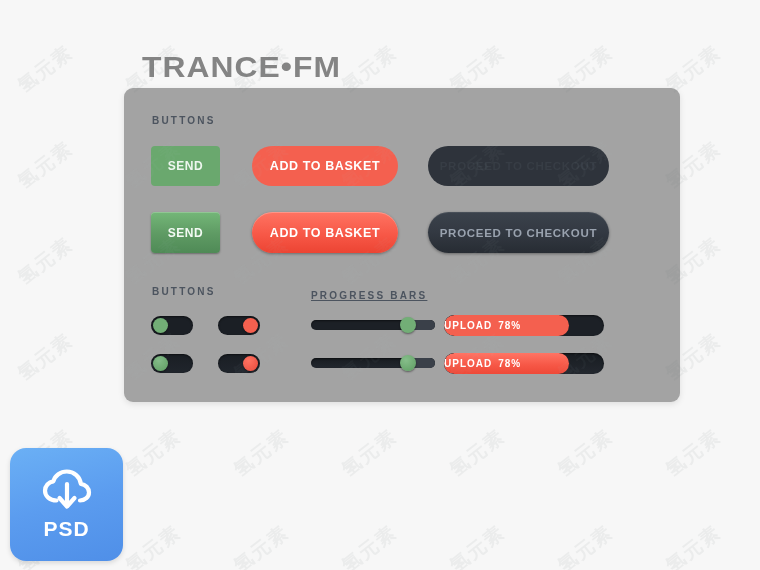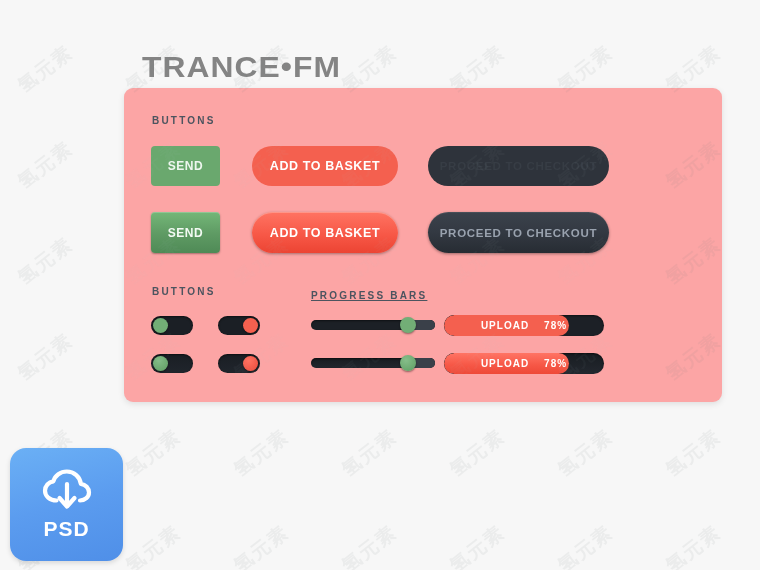--- a/index.html
+++ b/index.html
@@ -48,23 +48,23 @@
     transform: scaleX(1.06);
     transform-origin: left center;
     white-space: nowrap;
   }
 
   
   #panel {
     position: absolute;
     left: 124px;
     top: 88px;
-    width: 598px;
+    width: 556px;
     height: 314px;
-    background: #fca5a5;
+    background: #a3a3a3;
     border-radius: 9px;
     box-shadow: 0 2px 6px rgba(0,0,0,0.10);
     overflow: hidden;
   }
 
   .section-label {
     position: absolute;
     font-size: 10px;
     font-weight: 700;
     color: #4c545f;
@@ -243,28 +243,28 @@
   .upload.grad .fill {
     background: linear-gradient(180deg,#ff7464 0%,#f65746 58%,#ee4938 100%);
   }
   .upload.grad { background: linear-gradient(180deg,#181c21 0%,#23282f 100%); }
   .upload .ulabel {
     position: absolute;
     left: 0; top: 0;
     width: 100%; height: 100%;
     display: flex;
     align-items: center;
-    justify-content: center;
+    justify-content: flex-start;
     font-size: 10px;
     font-weight: 700;
     color: #ffffff;
     letter-spacing: 1px;
     z-index: 2;
   }
-  .upload .ulabel .pct { margin-left: 15px; }
+  .upload .ulabel .pct { margin-left: 6px; }
 
   
   #psd-badge {
     position: absolute;
     left: 10px;
     top: 448px;
     width: 113px;
     height: 113px;
     border-radius: 16px;
     background: linear-gradient(165deg, #6bb0f5 0%, #5b9cef 50%, #4f8fe8 100%);

